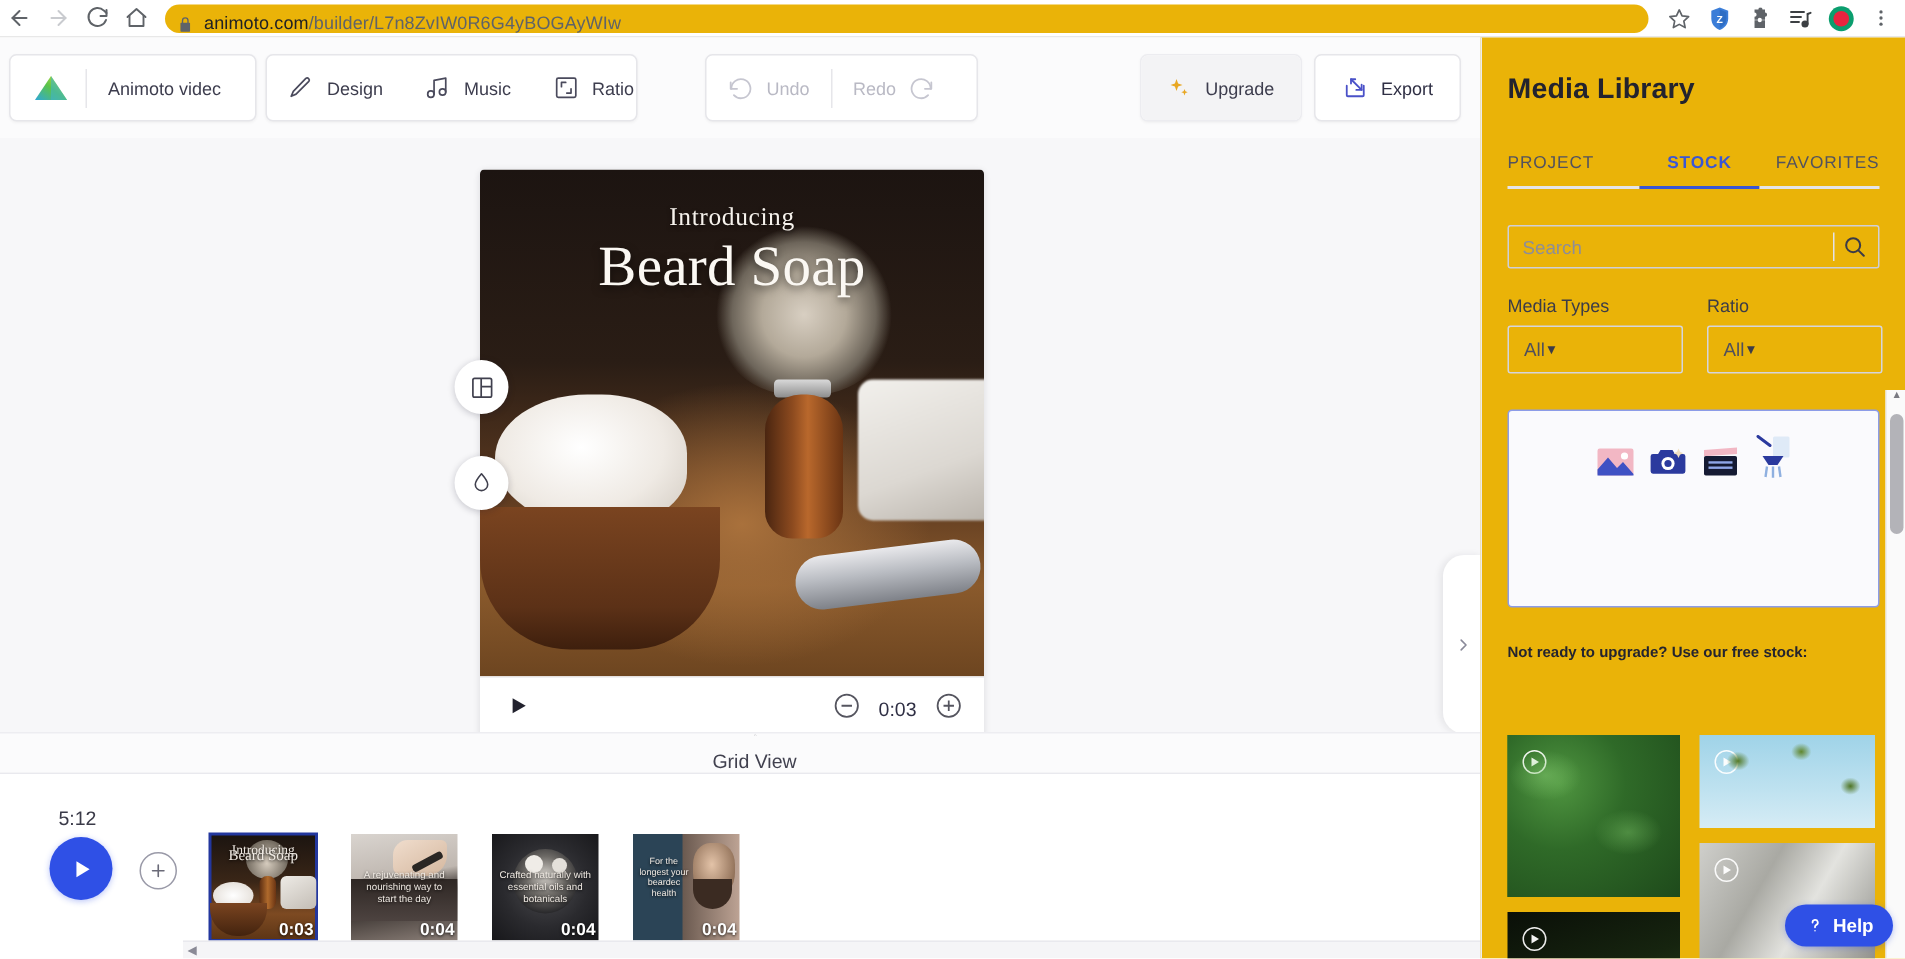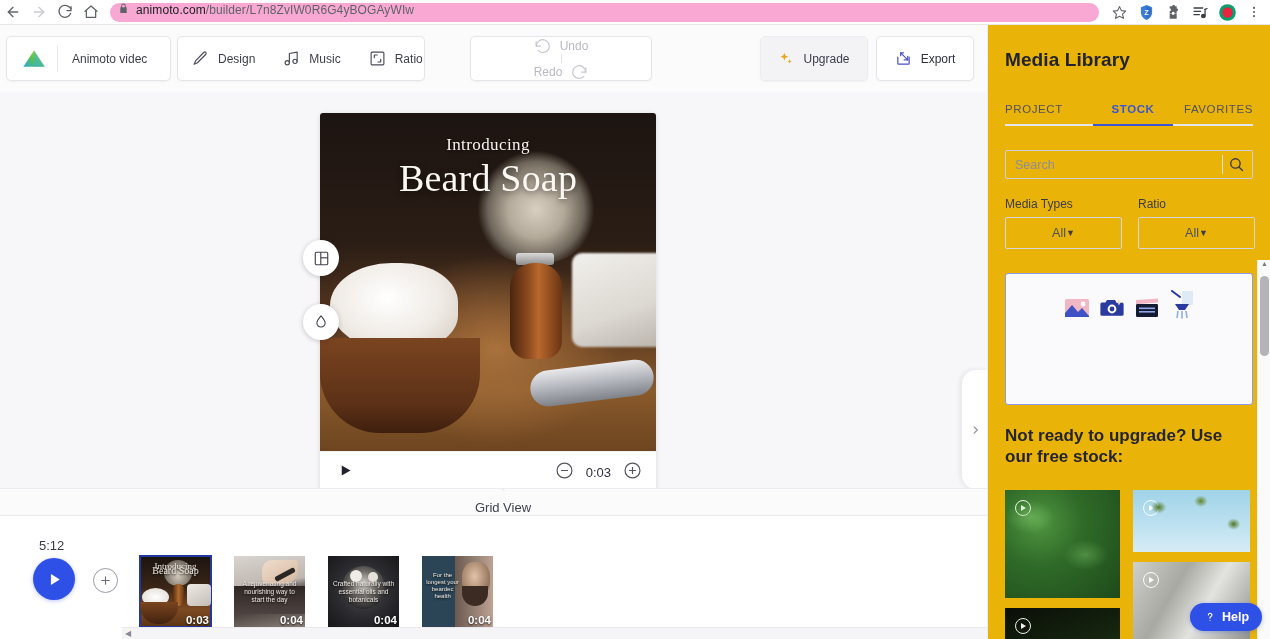--- a/index.html
+++ b/index.html
@@ -18,22 +18,22 @@
     display: flex; align-items: center;
     border-bottom: 1px solid #e8e8e8;
   }
   .nav-btn {
     width: 26px; height: 25px; display: flex; align-items: center; justify-content: center;
     color: #5f6368;
   }
   .nav-btn.disabled { color: #c9cbcf; }
   .omnibox {
     flex: 1; height: 19px; margin: 0 8px 0 6px;
-    background: #f9a8d4; border-radius: 10px;
-    display: flex; align-items: flex-start; padding: 0 8px;
+    background: #eab308; border-radius: 10px;
+    display: flex; align-items: flex-end; padding: 0 8px;
     font-size: 12px; color: #202124;
   }
   .omnibox .lock { margin-right: 7px; display: flex; align-items: center; }
   .omnibox .url { white-space: nowrap; overflow: hidden; letter-spacing: .1px; }
   .omnibox .url .dom { color: #202124; }
   .omnibox .url .path { color: #5f6368; }
   .ext-icons { display: flex; align-items: center; gap: 3px; padding-right: 4px; }
   .ext-icon { width: 24px; height: 22px; display: flex; align-items: center; justify-content: center; }
 
   
@@ -48,21 +48,21 @@
     box-shadow: 0 1px 2px rgba(0,0,0,0.045);
   }
   .tb-item {
     display: flex; align-items: center; gap: 9px;
     padding: 0 14px; height: 100%;
     font-size: 12px; color: #3d3d4e; white-space: nowrap;
   }
   .tb-sep { width: 1px; height: 26px; background: #e6e6ea; }
   #grp-logo  { left: 6px;  width: 165px; }
   #grp-tools { left: 177px; width: 248px; }
-  #grp-undo  { left: 470px; width: 182px; flex-direction: column; }
+  #grp-undo  { left: 470px; width: 182px; }
   .tb-item.muted { color: #b9b9c4; }
   #grp-upgrade { left: 760px; width: 108px; border-color:#ececf0; }
   #grp-upgrade .tb-item { background:#f3f3f5; width:100%; border-radius:4px; justify-content:center; padding:0 8px;}
   #grp-export  { left: 876px; width: 98px; }
   #grp-export .tb-item { color:#2f2f44; justify-content:center; width:100%; padding:0 8px;}
   .logo-tri { width: 26px; height: 20px; }
   .cursor-hand { position: absolute; left: 826px; top: 66px; width: 22px; height: 26px; }
 
   
   .canvas-area {
@@ -221,35 +221,35 @@
     flex:1; border:0; outline:0; font-size:12.5px; color:#54545f;
     font-family:"Liberation Sans", sans-serif; background:transparent;
   }
   .ml-search input::placeholder { color:#8d8d99; }
   .ml-search .sep { width:1px; height:19px; background:#e2e2e9; margin:0 5px; }
   .ml-filters { position:absolute; left:17px; top:172px; width:250px; display:flex; gap:16px; }
   .ml-filter { width:117px; }
   .ml-filter-label { font-size:12px; color:#3c3c48; margin-bottom:6px; }
   .ml-select {
     height:32px; border:1px solid #d5d5de; border-radius:2px;
-    display:flex; align-items:center; justify-content:center;
+    display:flex; align-items:center; justify-content:flex-start;
     padding:0 10px; font-size:12.5px; color:#50505c;
   }
   .ml-select .caret { font-size:9px; color:#3c3c48; }
   .promo {
     position:absolute; left:17px; top:248px; width:248px; height:132px;
     border:1px solid #8c9ce8; border-radius:3px; background:#fafafd;
     padding:12px 12px 0 12px;
   }
   .promo-icons { display:flex; align-items:flex-end; justify-content:center; gap:9px; height:34px; }
   .promo-text { margin-top:9px; font-size:12.5px; line-height:22px; color:#3f3f4b; }
   .promo-text a { color:#4a63d8; text-decoration:none; }
   .promo-sub {
     position:absolute; left:17px; top:400px; width:242px;
-    font-size:17px; line-height:21px; color:#24242f; font-weight:bold;
+    font-size:10px; line-height:21px; color:#24242f; font-weight:bold;
   }
   .stock-grid { position:absolute; left:17px; top:465px; width:245px; }
   .sg-left { position:absolute; left:0; top:0; width:115px; }
   .sg-right { position:absolute; left:128px; top:0; width:117px; }
   .sg-cell { position:relative; overflow:hidden; margin-bottom:10px; }
   .sg-play {
     position:absolute; left:10px; top:10px; width:16px; height:16px; border-radius:50%;
     border:1.4px solid rgba(255,255,255,.92);
     display:flex; align-items:center; justify-content:center;
   }

